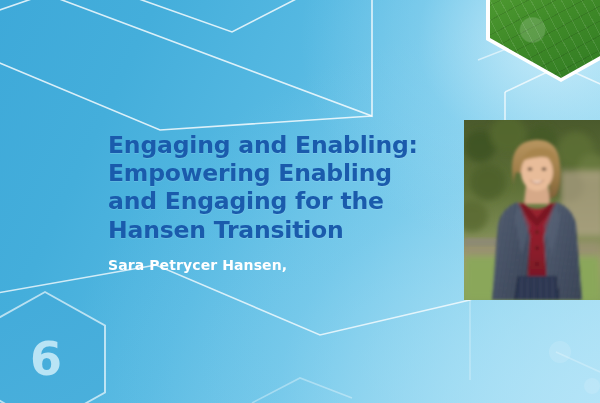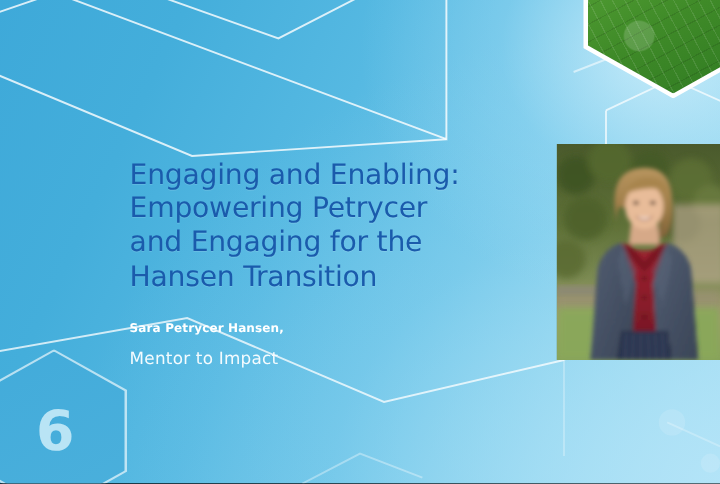--- a/index.html
+++ b/index.html
@@ -61,31 +61,31 @@
     letter-spacing:0px;
     line-height:1;
     padding-left:2px;
   }
 
   
   .content{position:absolute;left:108px;top:131px;width:360px;}
   .title{
     color:#1a5bac;
     font-size:23.5px;
-    font-weight:normal;
+    font-weight:bold;
     line-height:1.20;
     letter-spacing:-0.2px;
     margin:0;
     text-shadow:0 1px 0 rgba(255,255,255,0.12);
   }
   .title .ln{display:block;white-space:nowrap;}
   .speaker{
-    margin-top:25px;
+    margin-top:13px;
     color:#ffffff;
-    font-size:10px;
+    font-size:14px;
     font-weight:bold;
     letter-spacing:0.1px;
   }
   .role{
     margin-top:11px;
     color:#f4fbfe;
     font-size:14px;
     font-weight:normal;
     letter-spacing:0.2px;
   }
@@ -126,26 +126,25 @@
     </g>
   </svg>
 
   <div class="leaf-hex">
     <div class="inner"></div>
   </div>
 
   <div class="content">
     <h1 class="title">
       <span class="ln">Engaging and Enabling:</span>
-      <span class="ln">Empowering Petrycer</span>
+      <span class="ln">Empowering Enabling</span>
       <span class="ln">and Engaging for the</span>
       <span class="ln">Hansen Transition</span>
     </h1>
     <div class="speaker">Sara Petrycer Hansen,</div>
-    <div class="role">Mentor to Impact</div>
   </div>
 
   <div class="portrait">
     <svg viewBox="0 0 136 180" preserveAspectRatio="xMidYMid slice">
       <defs>
         <linearGradient id="bgFoliage" x1="0" y1="0" x2="0" y2="1">
           <stop offset="0%" stop-color="#4a5a2c"></stop>
           <stop offset="38%" stop-color="#5f7138"></stop>
           <stop offset="62%" stop-color="#7b8a52"></stop>
           <stop offset="78%" stop-color="#a59a72"></stop>

